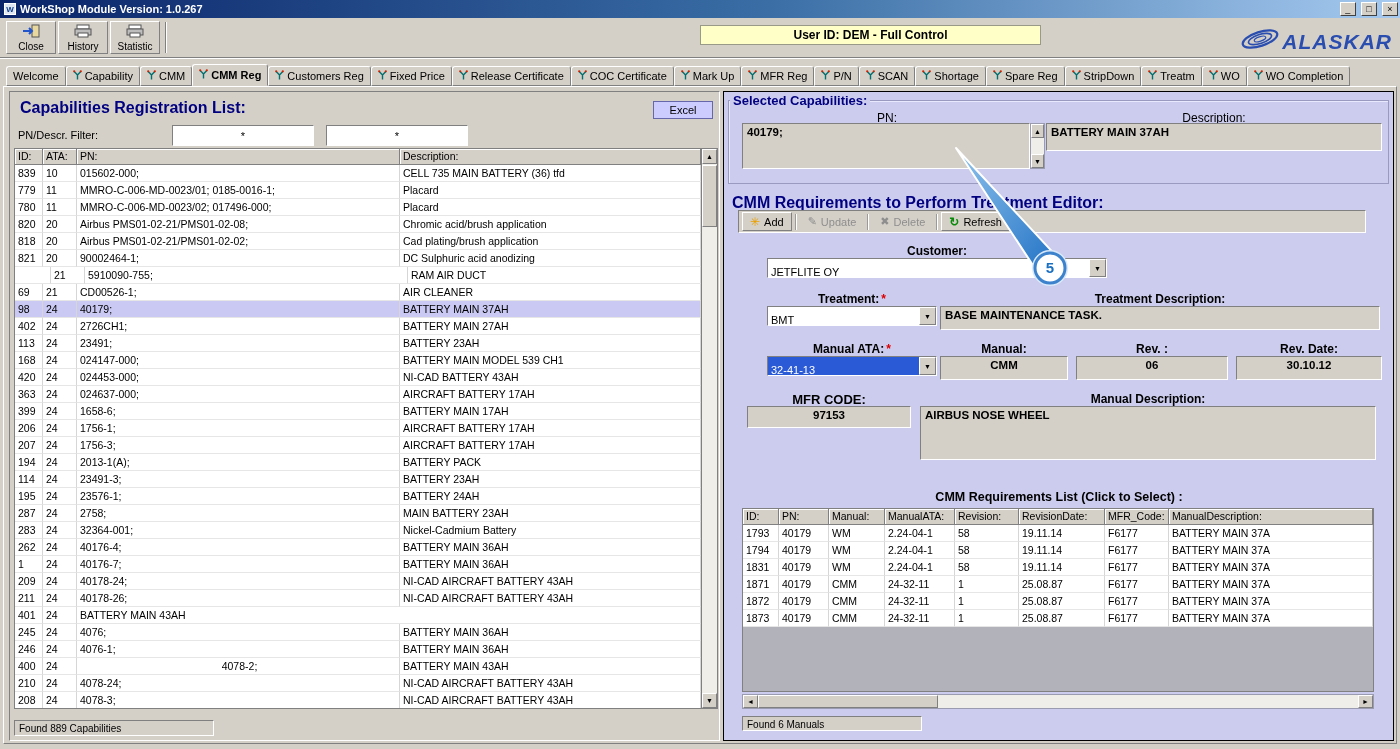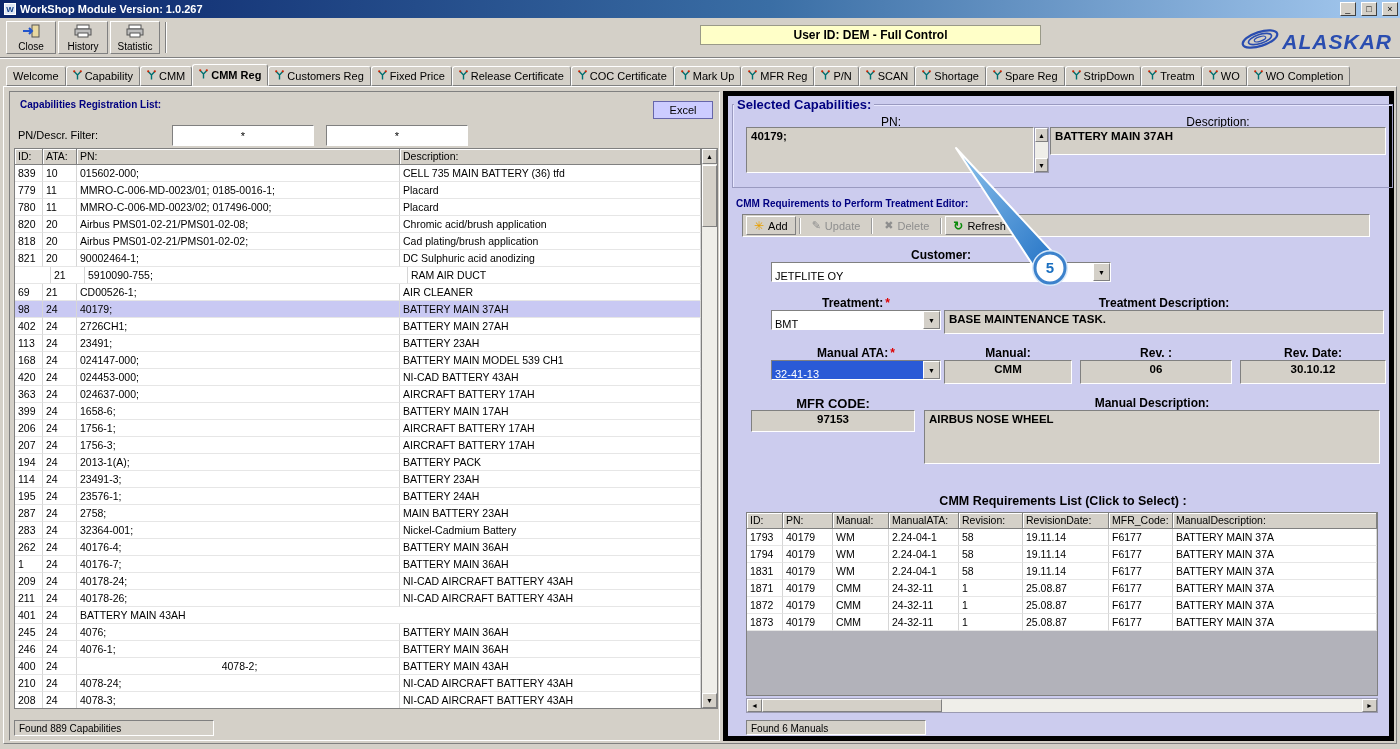--- a/index.html
+++ b/index.html
@@ -35,21 +35,21 @@
   .tab{height:20px;padding:2px 6px;background:#d4d0c8;border:1px solid;
     border-color:#fff #808080 #808080 #fff;border-radius:3px 3px 0 0;display:flex;align-items:center;
     gap:3px;white-space:nowrap;cursor:default}
   .tab.active{height:22px;font-weight:bold;border-bottom-color:#d4d0c8;position:relative;z-index:3}
   .tabpage{position:absolute;left:3px;top:86px;width:1394px;height:658px;background:#d4d0c8;
     border:1px solid;border-color:#fff #808080 #808080 #fff}
 
   
   .left-panel{position:absolute;left:5px;top:4px;width:711px;height:650px;
     border:1px solid;border-color:#808080 #fff #fff #808080}
-  .navy-title{color:#000080;font-weight:bold;font-size:10px;white-space:nowrap}
+  .navy-title{color:#000080;font-weight:bold;font-size:16px;white-space:nowrap}
   .filter-input{position:absolute;height:21px;width:142px;text-align:center;background:#fff;
     border:1px solid;border-color:#808080 #fff #fff #808080;font-family:inherit;font-size:11px}
   .excel-btn{position:absolute;left:643px;top:9px;width:60px;height:18px;background:#ccccff;
     border:1px solid #6666aa;font-family:inherit;font-size:11px;cursor:default}
   .lt-wrap{position:absolute;left:4px;top:56px;width:704px;height:561px;background:#fff;
     border:1px solid #808080;display:flex}
   .lt-main{width:686px;overflow:hidden}
   .trow{display:flex;height:17px;line-height:16px}
   .trow .tcell{padding-left:3px;border-right:1px solid #d6d6d6;border-bottom:1px solid #e6e6e6;
     white-space:nowrap;overflow:hidden;font-size:10.5px}
@@ -61,21 +61,21 @@
   .vscroll{width:16px;background:#efeee9;border-left:1px solid #808080;position:relative}
   .sbtn{position:absolute;left:0;width:15px;height:15px;background:#d4d0c8;border:1px solid;
     border-color:#fff #808080 #808080 #fff;font-size:7px;text-align:center;line-height:13px;cursor:default}
   .vthumb{position:absolute;left:0;top:16px;width:15px;height:62px;background:#d4d0c8;border:1px solid;
     border-color:#fff #808080 #808080 #fff}
   .statusbox{position:absolute;background:#d4d0c8;border:1px solid;border-color:#808080 #fff #fff #808080;
     font-size:10px;padding:2px 4px;white-space:nowrap;overflow:hidden}
 
   
   .right-panel{position:absolute;left:719px;top:4px;width:671px;height:650px;background:#ccccee;
-    border:5px solid #000000}
+    border:1px solid #000000}
   .groupbox{position:absolute;left:4px;top:8px;width:661px;height:84px;border:1px solid #9a9ac0;
     box-shadow:1px 1px 0 #e8e8ff inset}
   .gb-label{position:absolute;left:6px;top:1px;background:#ccccee;padding:0 3px;
     color:#000080;font-weight:bold;font-size:13px}
   .flabel{position:absolute;font-weight:bold;font-size:12px;text-align:center;white-space:nowrap}
   .req{color:#dd0000;margin-left:2px}
   .gbox{position:absolute;background:#d4d0c8;border:1px solid;border-color:#808080 #fff #fff #808080;
     font-weight:bold;font-size:11.5px;padding:2px 4px;overflow:hidden}
   .center{text-align:center}
   .combo{position:absolute;height:20px;background:#fff;border:1px solid;

